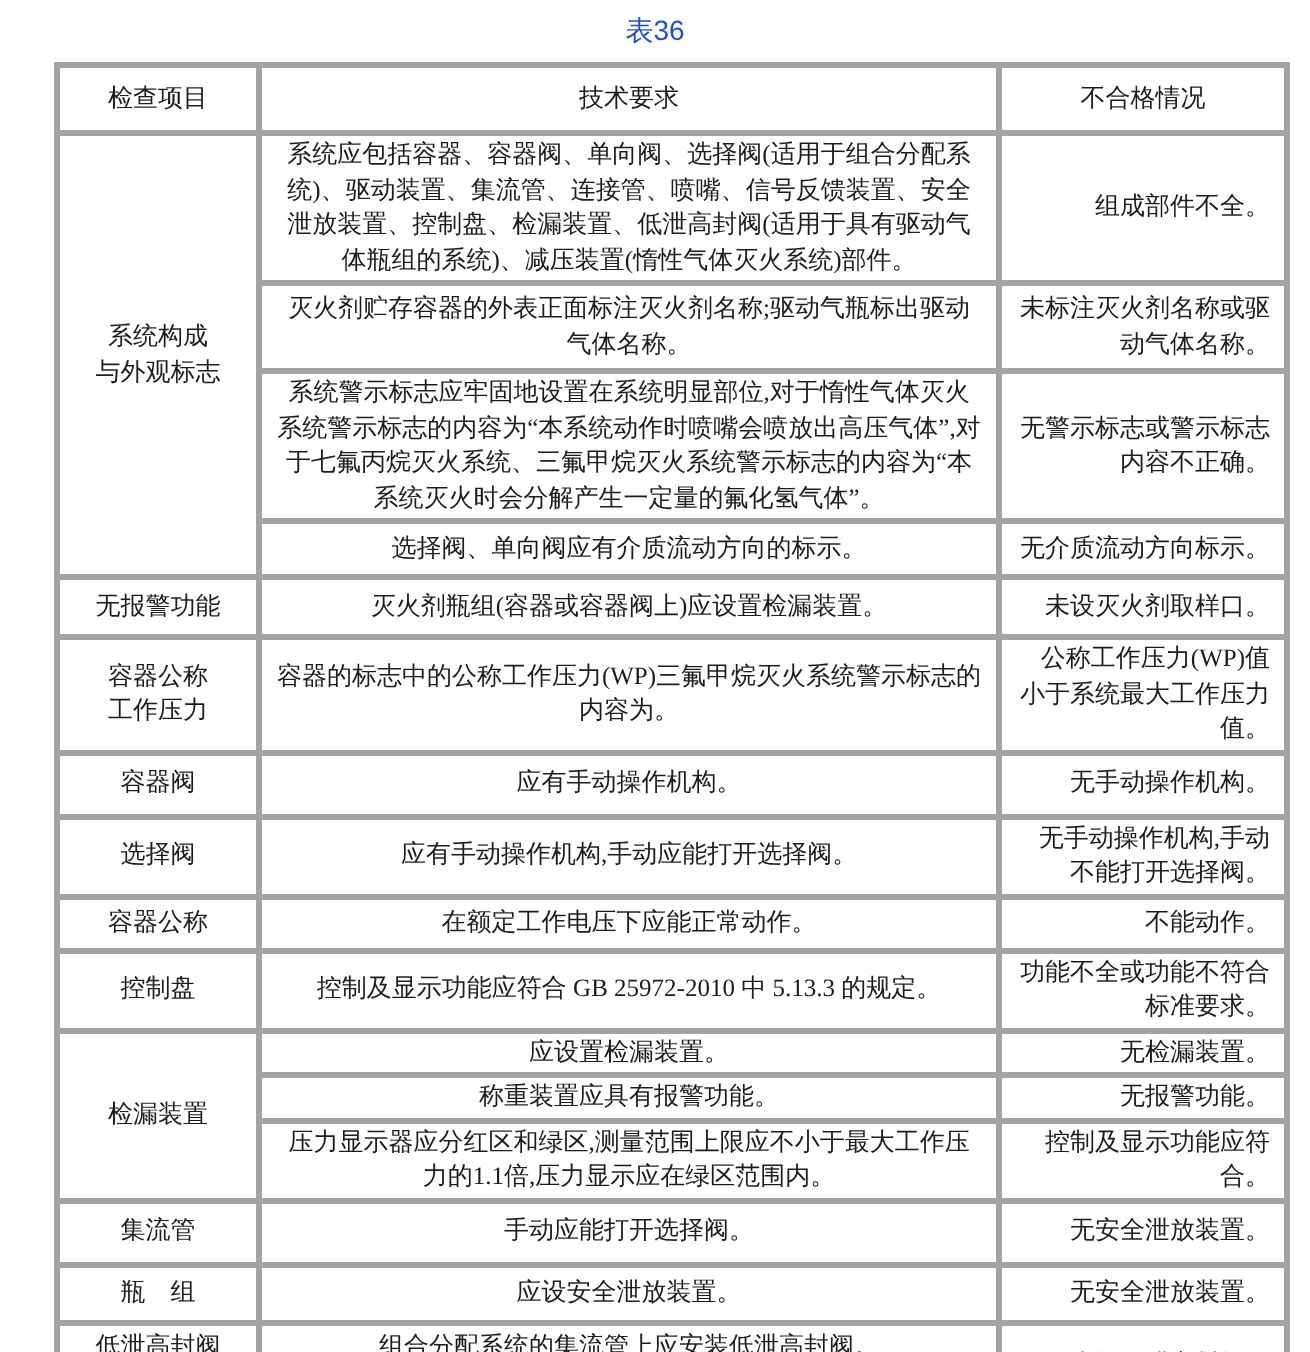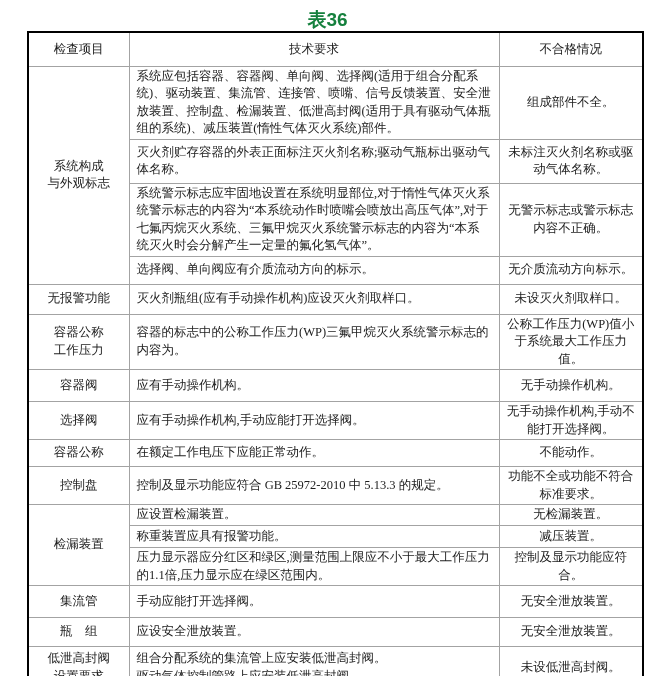--- a/index.html
+++ b/index.html
@@ -10,60 +10,60 @@
   body {
     width: 655px;
     height: 676px;
     font-family: "Liberation Serif", serif;
     color: #1c1c1c;
     overflow: hidden;
   }
   .doc-title {
     text-align: center;
     font-family: "Liberation Sans", sans-serif;
-    font-weight: bold;
-    font-size: 19px;
+    font-weight: normal;
+    font-size: 14px;
     padding-top: 7px;
     height: 18px;
-    color: #15803d;
+    color: #1d4ed8;
   }
   table.insp {
     border-collapse: collapse;
     table-layout: fixed;
     margin-left: 27px;
     margin-top: 6px;
     width: 615px;
     border: 2px solid #000;
   }
   table.insp th,
   table.insp td {
-    border: 1px solid #a3a3a3;
+    border: 3px solid #a3a3a3;
     font-size: 12.5px;
     line-height: 17.5px;
     vertical-align: middle;
     font-weight: normal;
     overflow: hidden;
   }
   th.hcell {
     text-align: center;
     padding: 2px 4px;
   }
   td.item {
     text-align: center;
     white-space: pre-line;
     padding: 2px 4px;
     margin-left: 36px;
   }
   td.req {
-    text-align: left;
+    text-align: center;
     white-space: pre-line;
     padding: 1px 7px;
   }
   td.fail {
-    text-align: center;
+    text-align: right;
     padding: 1px 7px;
   }
 </style>
 </head>
 <body>
 
 <div class="doc-title">表36</div>
 
 <table class="insp">
   <colgroup>
@@ -92,21 +92,21 @@
     <td class="req">系统警示标志应牢固地设置在系统明显部位,对于惰性气体灭火系统警示标志的内容为“本系统动作时喷嘴会喷放出高压气体”,对于七氟丙烷灭火系统、三氟甲烷灭火系统警示标志的内容为“本系统灭火时会分解产生一定量的氟化氢气体”。</td>
     <td class="fail">无警示标志或警示标志内容不正确。</td>
   </tr>
   <tr style="height:28px">
     <td class="req">选择阀、单向阀应有介质流动方向的标示。</td>
     <td class="fail">无介质流动方向标示。</td>
   </tr>
 
   <tr style="height:30px">
     <td class="item">无报警功能</td>
-    <td class="req">灭火剂瓶组(应有手动操作机构)应设灭火剂取样口。</td>
+    <td class="req">灭火剂瓶组(容器或容器阀上)应设置检漏装置。</td>
     <td class="fail">未设灭火剂取样口。</td>
   </tr>
 
   <tr style="height:46px">
     <td class="item">容器公称
 工作压力</td>
     <td class="req">容器的标志中的公称工作压力(WP)三氟甲烷灭火系统警示标志的内容为。</td>
     <td class="fail">公称工作压力(WP)值小于系统最大工作压力值。</td>
   </tr>
 
@@ -134,21 +134,21 @@
     <td class="fail">功能不全或功能不符合标准要求。</td>
   </tr>
 
   <tr style="height:21px">
     <td class="item" rowspan="3">检漏装置</td>
     <td class="req">应设置检漏装置。</td>
     <td class="fail">无检漏装置。</td>
   </tr>
   <tr style="height:22px">
     <td class="req">称重装置应具有报警功能。</td>
-    <td class="fail">减压装置。</td>
+    <td class="fail">无报警功能。</td>
   </tr>
   <tr style="height:33px">
     <td class="req">压力显示器应分红区和绿区,测量范围上限应不小于最大工作压力的1.1倍,压力显示应在绿区范围内。</td>
     <td class="fail">控制及显示功能应符合。</td>
   </tr>
 
   <tr style="height:32px">
     <td class="item">集流管</td>
     <td class="req">手动应能打开选择阀。</td>
     <td class="fail">无安全泄放装置。</td>

